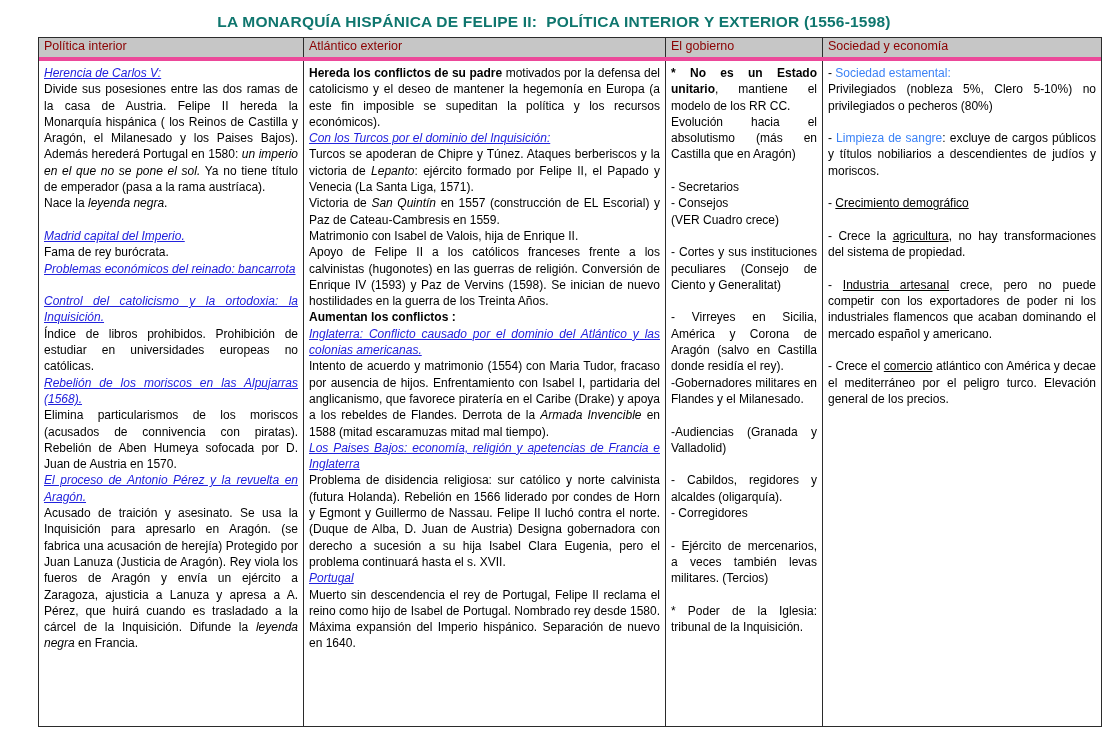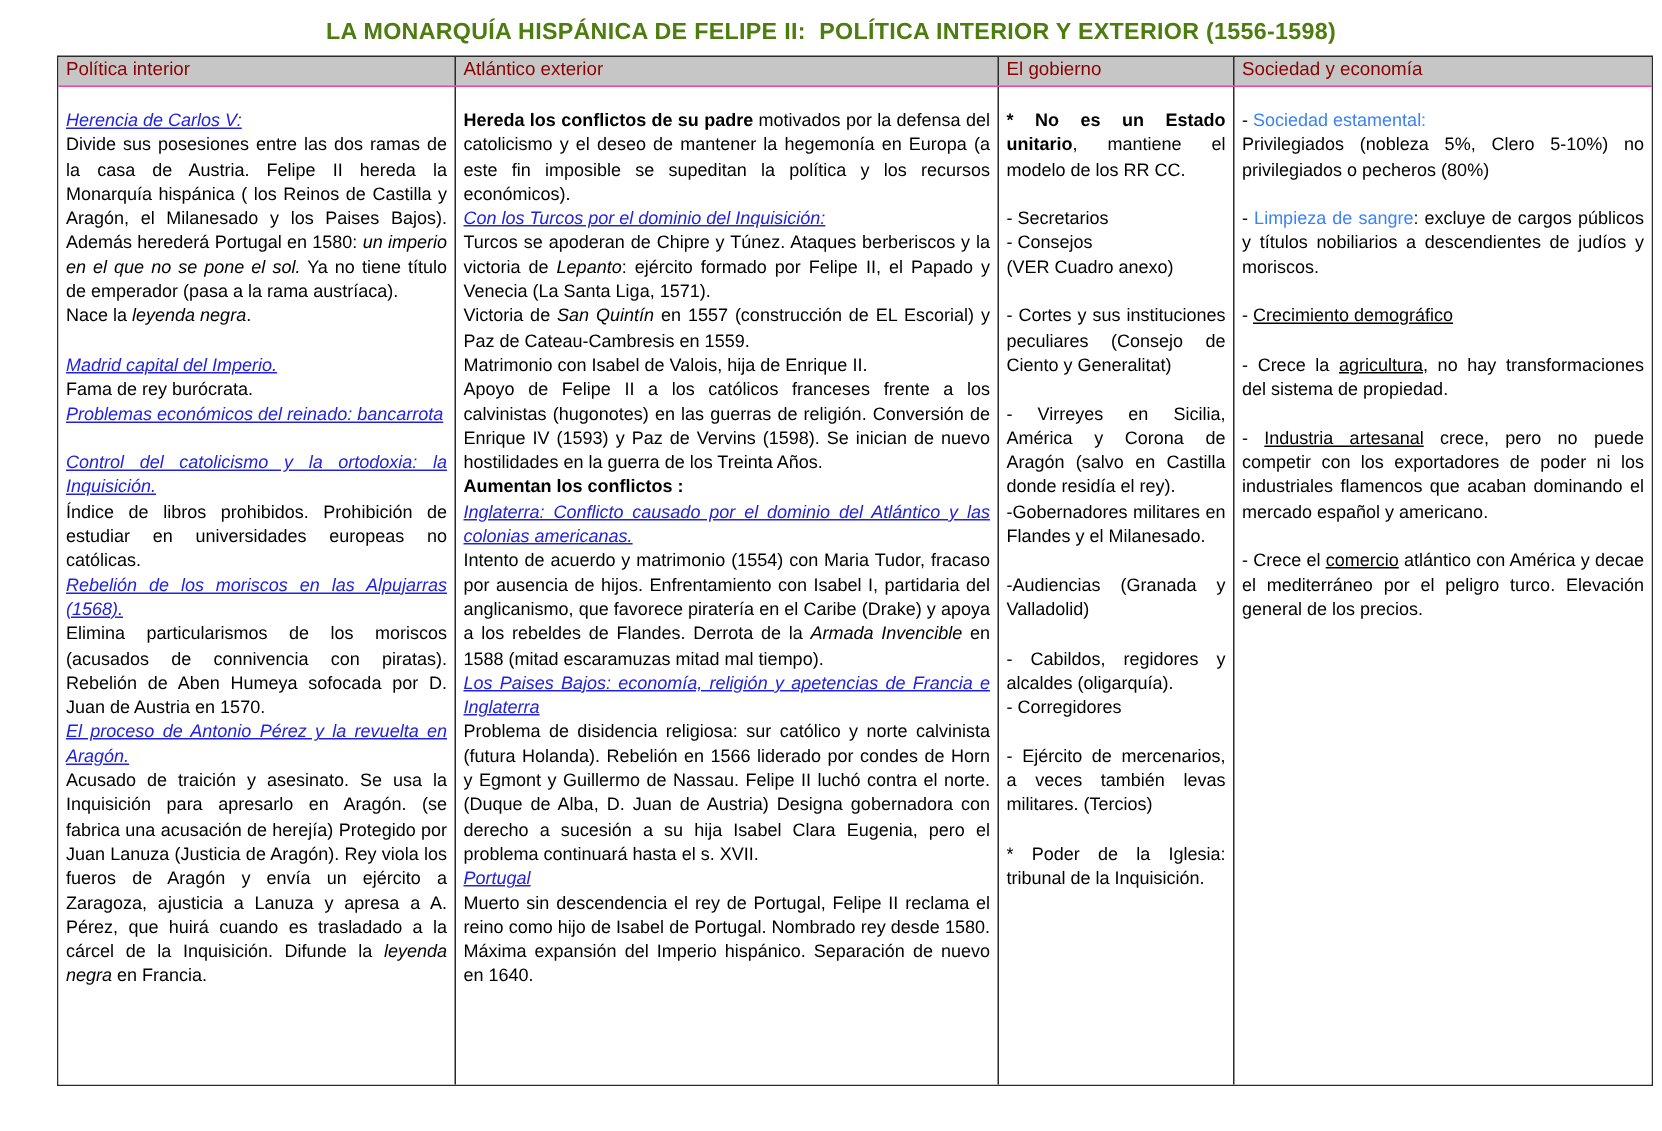--- a/index.html
+++ b/index.html
@@ -1,32 +1,32 @@
 <!DOCTYPE html>
 <html><head>
 <meta charset="utf-8">
 <style>
   html,body{margin:0;padding:0;background:#ffffff;}
   body{width:1108px;height:754px;overflow:hidden;font-family:"Liberation Sans",sans-serif;}
   .page{position:relative;width:1108px;height:754px;background:#fff;}
   .doc-title{
     margin:13px 0 6px 0;text-align:center;font-weight:bold;font-size:15.5px;
-    color:#4d7c0f;letter-spacing:0.2px;white-space:pre-wrap;
+    color:#0f766e;letter-spacing:0.2px;white-space:pre-wrap;
   }
   .table{
     margin-left:38px;width:1062px;border:1px solid #2b2b2b;box-sizing:content-box;
   }
-  .header-row{display:flex;background:#c6c6c6;border-bottom:1px solid #ec4899;}
+  .header-row{display:flex;background:#c6c6c6;border-bottom:4px solid #ec4899;}
   .header-cell{
     box-sizing:border-box;padding:1px 5px 2px 5px;color:#8B0000;font-size:12.5px;
     height:19px;overflow:hidden;white-space:nowrap;
   }
   .body-row{display:flex;height:665px;background:#fff;}
   .cell{
-    box-sizing:border-box;padding:14px 5px;font-size:12px;line-height:16.3px;
+    box-sizing:border-box;padding:4px 5px;font-size:12px;line-height:16.3px;
     color:#000;text-align:justify;overflow:hidden;
   }
   .w0{width:265px;} .w1{width:362px;} .w2{width:157px;} .w3{width:278px;}
   .bdr{border-right:1px solid #2b2b2b;}
   .para{margin:0;}
   .s-n{}
   .s-b{font-weight:bold;}
   .s-i{font-style:italic;}
   .s-l{color:#2222dd;font-style:italic;text-decoration:underline;}
   .s-bl{color:#3b82f6;}
@@ -72,24 +72,25 @@
           <div class="para"><span class="s-b">Aumentan los conflictos :</span></div>
           <div class="para"><span class="s-l">Inglaterra: Conflicto causado por el dominio del Atlántico y las colonias americanas.</span></div>
           <div class="para"><span class="s-n">Intento de acuerdo y matrimonio (1554) con Maria Tudor, fracaso por ausencia de hijos. Enfrentamiento con Isabel I, partidaria del anglicanismo, que favorece piratería en el Caribe (Drake) y apoya a los rebeldes de Flandes.  Derrota de la </span><span class="s-i">Armada Invencible</span><span class="s-n"> en 1588 (mitad escaramuzas mitad mal tiempo).</span></div>
           <div class="para"><span class="s-l">Los Paises Bajos: economía, religión y apetencias de Francia e Inglaterra</span></div>
           <div class="para"><span class="s-n">Problema de disidencia religiosa: sur católico y norte calvinista (futura Holanda). Rebelión en 1566 liderado por condes de Horn y Egmont y Guillermo de Nassau. Felipe II luchó contra el norte. (Duque de Alba, D. Juan de Austria)  Designa gobernadora con derecho a sucesión a su hija Isabel Clara Eugenia, pero el problema continuará hasta el s. XVII.</span></div>
           <div class="para"><span class="s-l">Portugal</span></div>
           <div class="para"><span class="s-n">Muerto sin descendencia el rey de Portugal, Felipe II reclama el reino como hijo de Isabel de Portugal. Nombrado rey desde 1580. Máxima expansión del Imperio hispánico. Separación de nuevo en 1640.</span></div>
         </div>
       <div class="cell w2 bdr">
           <div class="para"><span class="s-b">* No es un Estado unitario</span><span class="s-n">, mantiene el modelo de los RR CC.</span></div>
+          <div class="para"><span class="s-n">Evolución hacia el absolutismo (más en Castilla que en Aragón)</span></div>
           <div class="para">&nbsp;</div>
           <div class="para"><span class="s-n">- Secretarios</span></div>
           <div class="para"><span class="s-n">- Consejos</span></div>
-          <div class="para"><span class="s-n">(VER Cuadro anexo)</span></div>
+          <div class="para"><span class="s-n">(VER Cuadro crece)</span></div>
           <div class="para">&nbsp;</div>
           <div class="para"><span class="s-n">- Cortes y sus instituciones peculiares (Consejo de Ciento y Generalitat)</span></div>
           <div class="para">&nbsp;</div>
           <div class="para"><span class="s-n">- Virreyes en Sicilia, América y Corona de Aragón (salvo en Castilla donde residía el rey).</span></div>
           <div class="para"><span class="s-n">-Gobernadores militares en Flandes y el Milanesado.</span></div>
           <div class="para">&nbsp;</div>
           <div class="para"><span class="s-n">-Audiencias (Granada y Valladolid)</span></div>
           <div class="para">&nbsp;</div>
           <div class="para"><span class="s-n">- Cabildos, regidores y alcaldes (oligarquía).</span></div>
           <div class="para"><span class="s-n">- Corregidores</span></div>

